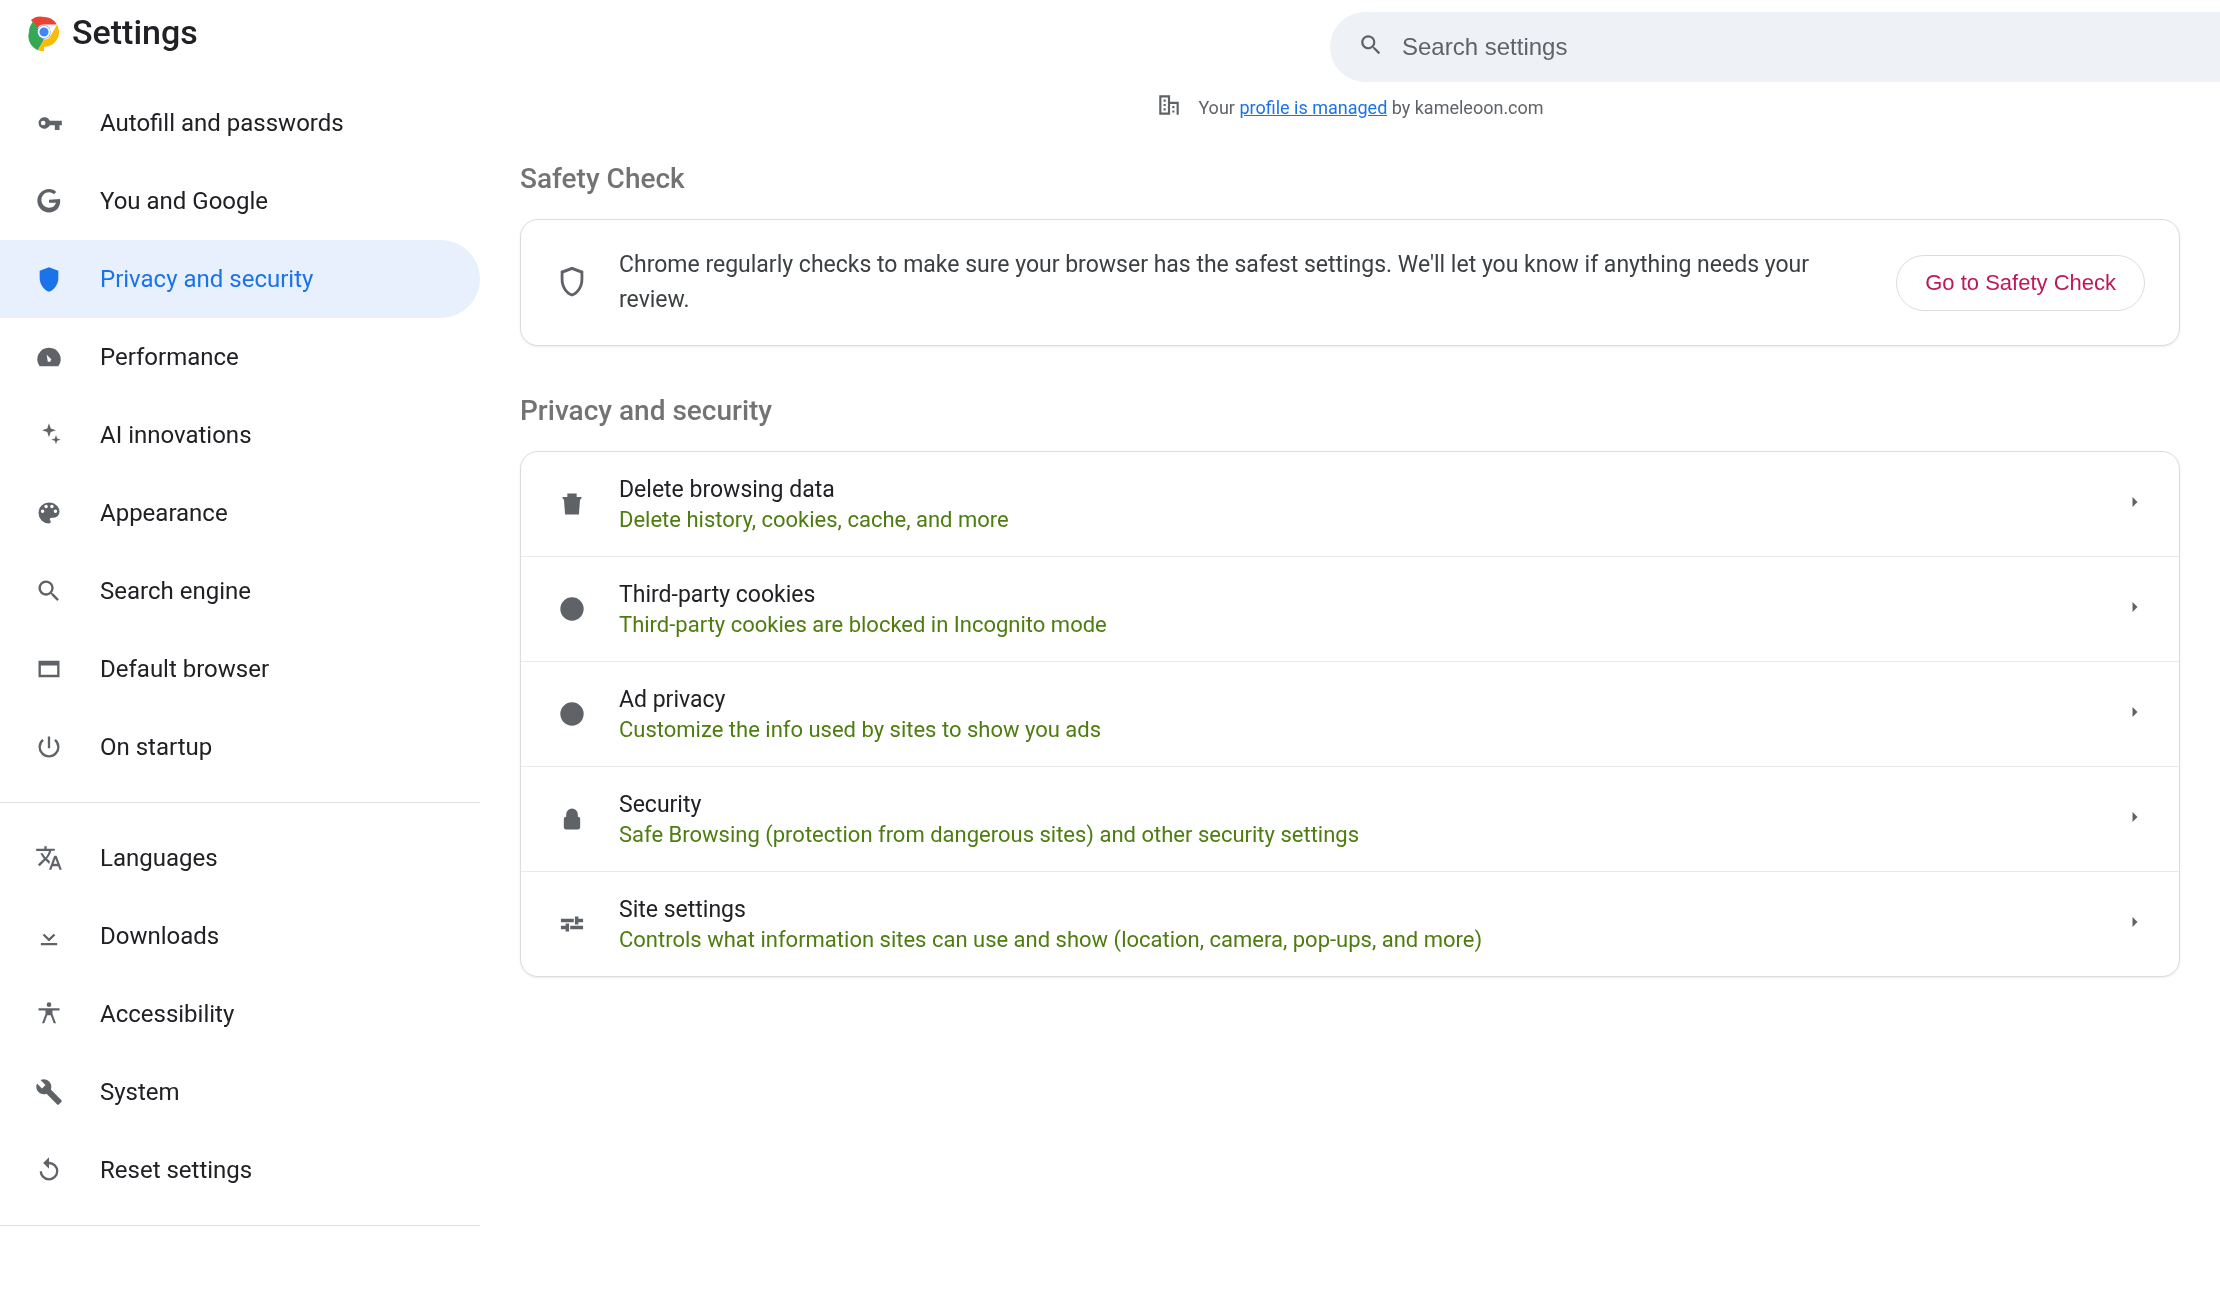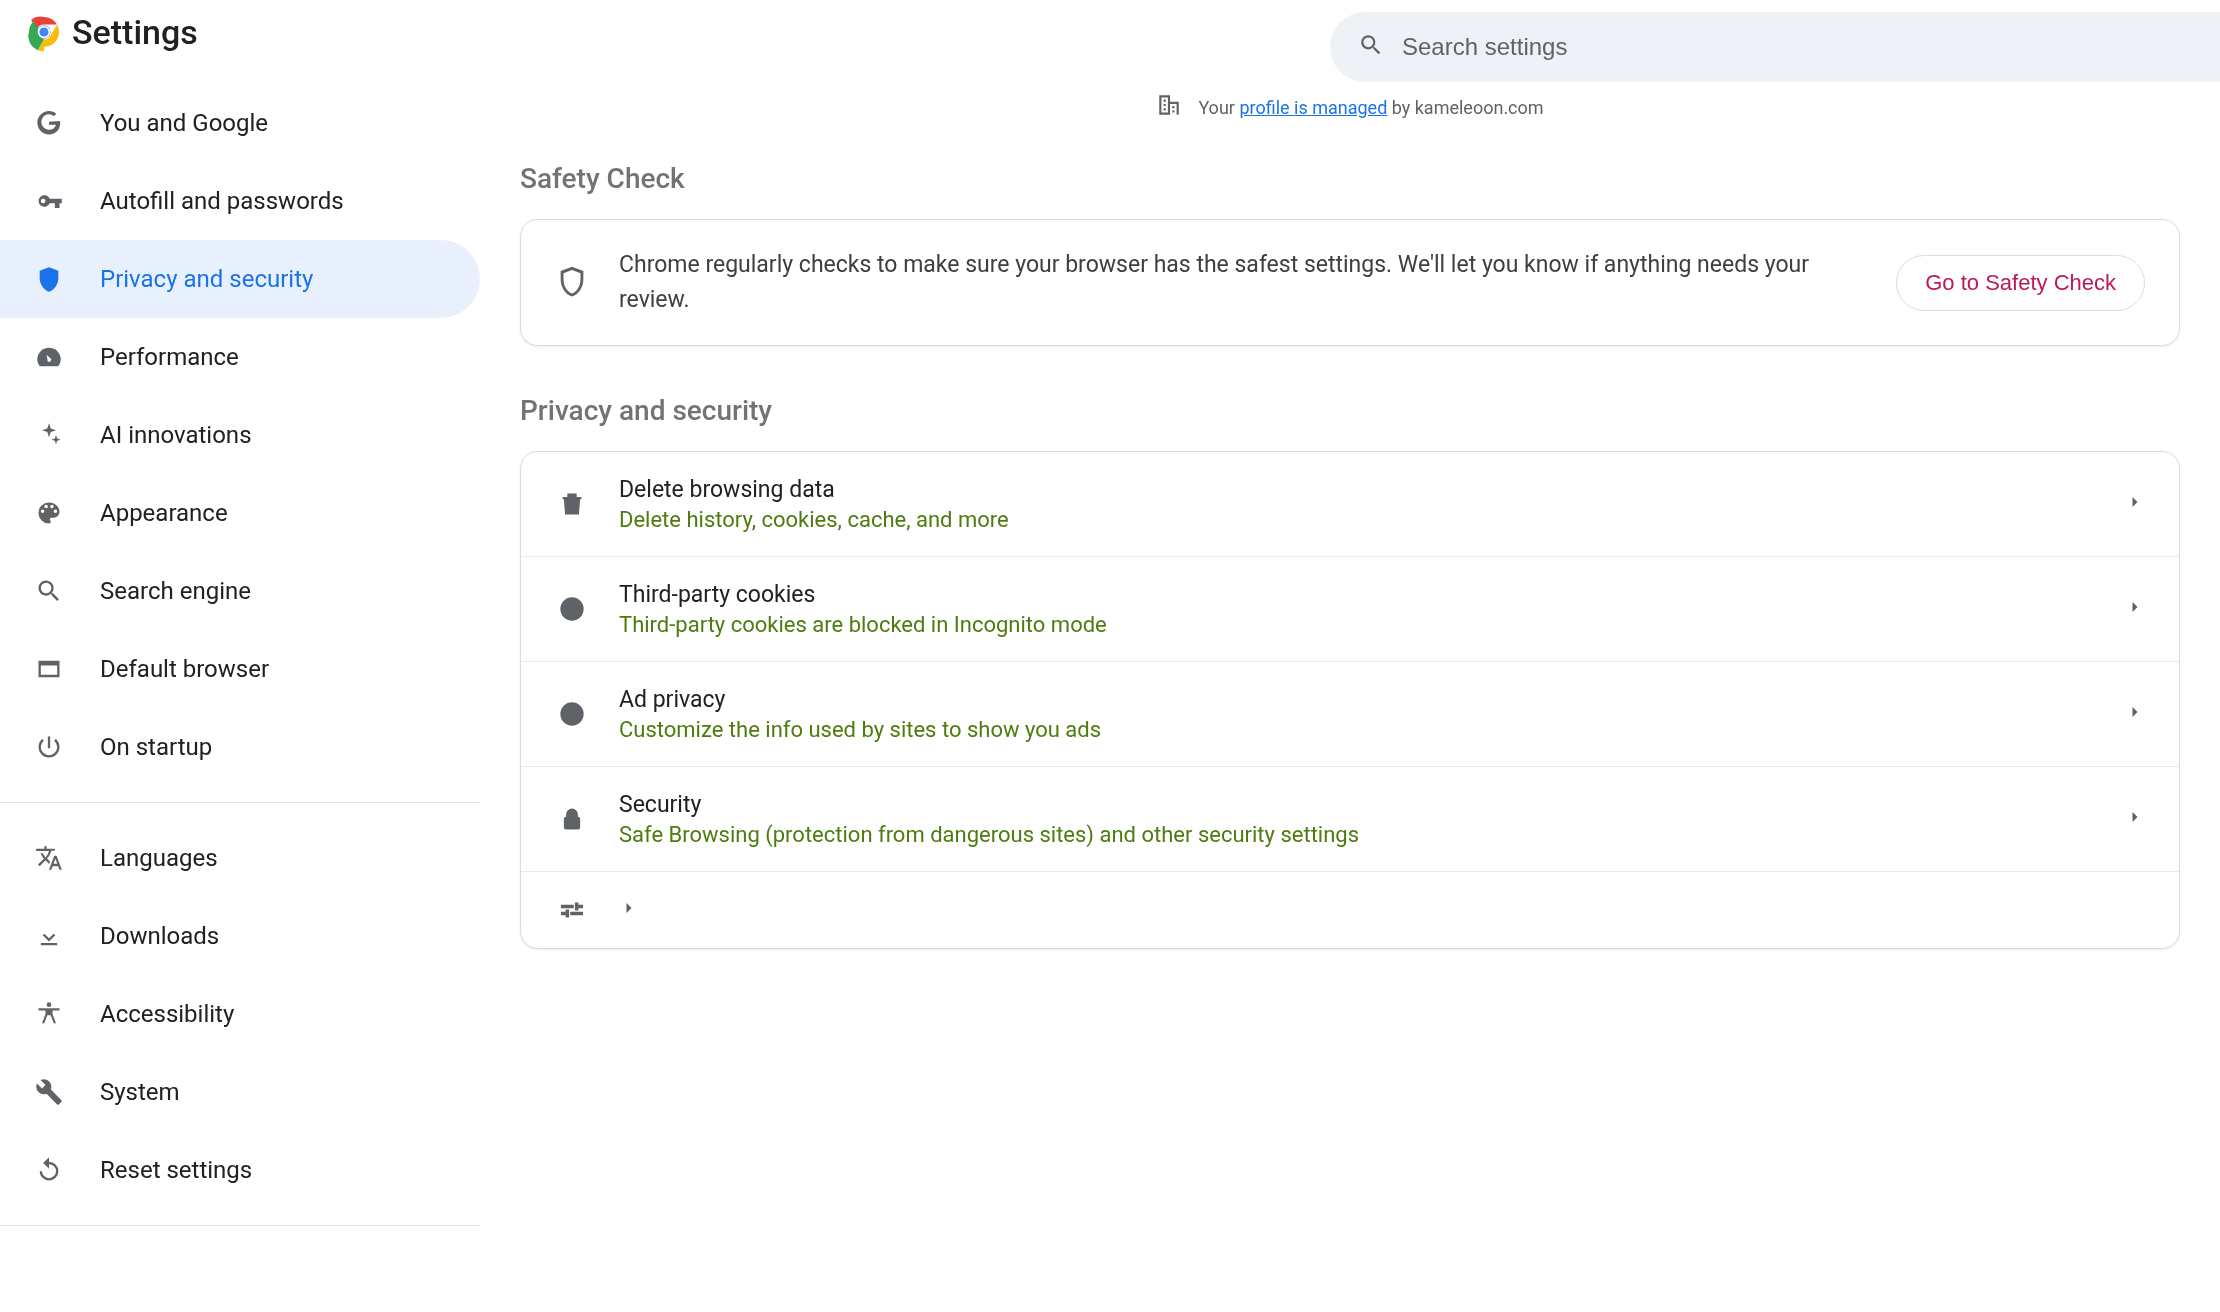--- a/index.html
+++ b/index.html
@@ -175,32 +175,32 @@
   </div>
 </div>
 
 <div class="layout">
 
   <nav class="sidebar">
     <div class="sidebar-group">
       <div class="sidebar-item">
         <span class="icon">
             <svg viewBox="0 0 24 24">
+              <path d="M12.65 10a5 5 0 1 0 0 4H17v4h4v-4h2v-4H12.65zM7 14a2 2 0 1 1 0-4 2 2 0 0 1 0 4z"></path>
+            </svg>
+          </span>
+        <span>Autofill and passwords</span>
+      </div>
+      <div class="sidebar-item">
+        <span class="icon">
+            <svg viewBox="0 0 24 24">
               <path d="M12 11v2.5h5.9c-.3 1.5-1.8 4.3-5.9 4.3-3.6 0-6.5-3-6.5-6.6S8.4 4.6 12 4.6c2 0 3.4.9 4.2 1.6l2-2C16.6 2.7 14.5 1.8 12 1.8 6.5 1.8 2 6.3 2 11.8s4.5 10 10 10c5.8 0 9.6-4.1 9.6-9.8 0-.7-.1-1.2-.2-1.7L12 11z"></path>
             </svg>
           </span>
         <span>You and Google</span>
-      </div>
-      <div class="sidebar-item">
-        <span class="icon">
-            <svg viewBox="0 0 24 24">
-              <path d="M12.65 10a5 5 0 1 0 0 4H17v4h4v-4h2v-4H12.65zM7 14a2 2 0 1 1 0-4 2 2 0 0 1 0 4z"></path>
-            </svg>
-          </span>
-        <span>Autofill and passwords</span>
       </div>
       <div class="sidebar-item active">
         <span class="icon">
             <svg viewBox="0 0 24 24">
               <path d="M12 2L4 5v6c0 5.5 3.4 10.7 8 12 4.6-1.3 8-6.5 8-12V5l-8-3z"></path>
             </svg>
           </span>
         <span>Privacy and security</span>
       </div>
       <div class="sidebar-item">
@@ -387,20 +387,24 @@
               <path d="M9 6l6 6-6 6z"></path>
             </svg></span>
       </div>
 
       <div class="list-row">
         <span class="icon">
             <svg viewBox="0 0 24 24">
               <path d="M3 8h10v2H3V8zm14 0h4v2h-4V8zm-2-2h2v6h-2V6zM3 14h4v2H3v-2zm8 0h10v2H11v-2zm-4-2h2v6H7v-2z" fill="#5f6368"></path>
             </svg>
           </span>
+        <div class="row-text">
+          <div class="row-title">Site settings</div>
+          <div class="row-sub">Controls what information sites can use and show (location, camera, pop-ups, and more)</div>
+        </div>
         <span class="chevron"><svg viewBox="0 0 24 24">
               <path d="M9 6l6 6-6 6z"></path>
             </svg></span>
       </div>
 
     </div>
   </main>
 </div>
 
 </body></html>

